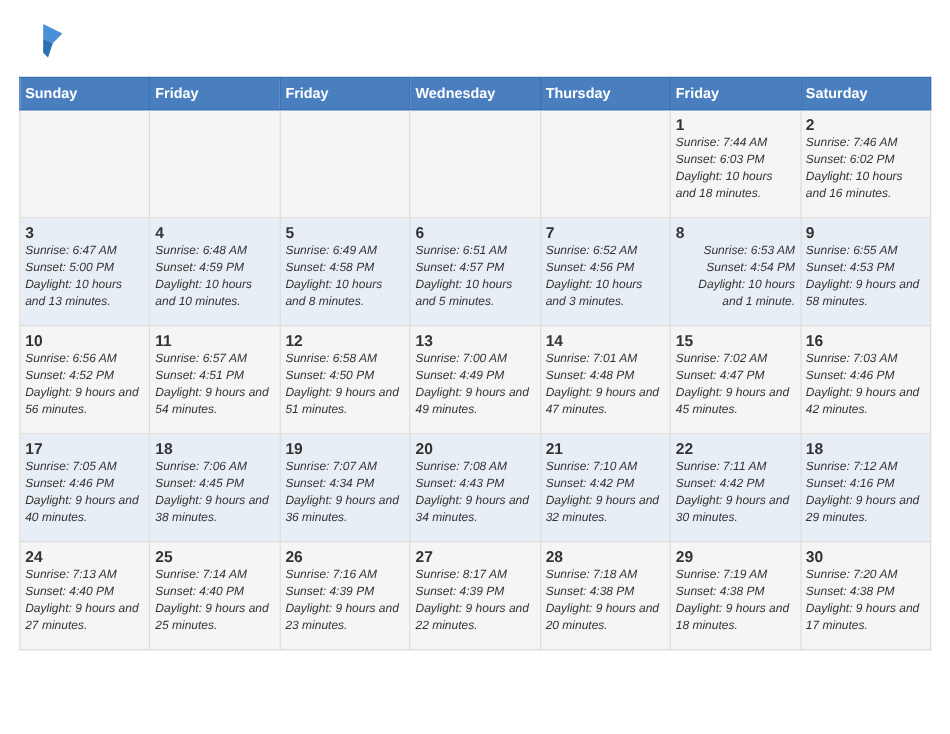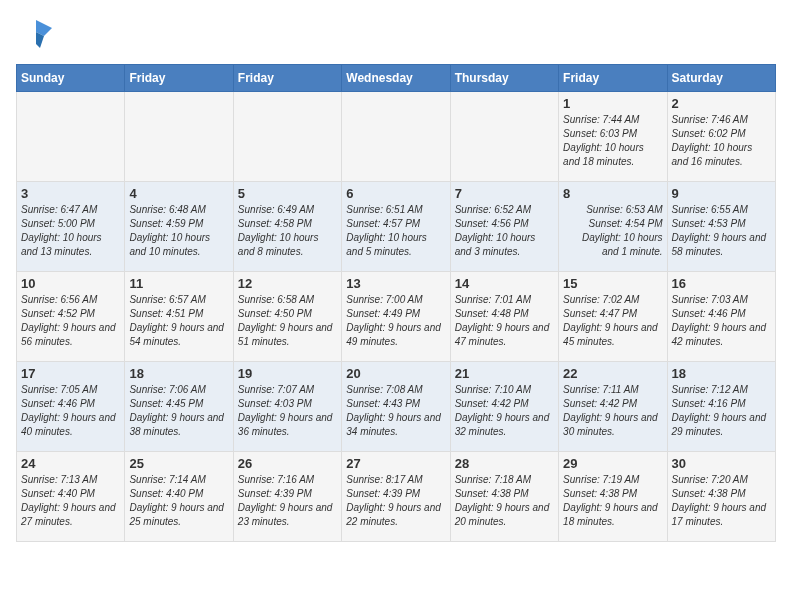--- a/index.html
+++ b/index.html
@@ -220,21 +220,21 @@
         </td>
         <td>
           <span class="day-num">18</span>
           <div class="day-info" style="white-space: pre-line;">Sunrise: 7:06 AM
 Sunset: 4:45 PM
 Daylight: 9 hours and 38 minutes.</div>
         </td>
         <td>
           <span class="day-num">19</span>
           <div class="day-info" style="white-space: pre-line;">Sunrise: 7:07 AM
-Sunset: 4:03 PM
+Sunset: 4:34 PM
 Daylight: 9 hours and 36 minutes.</div>
         </td>
         <td>
           <span class="day-num">20</span>
           <div class="day-info" style="white-space: pre-line;">Sunrise: 7:08 AM
 Sunset: 4:43 PM
 Daylight: 9 hours and 34 minutes.</div>
         </td>
         <td>
           <span class="day-num">21</span>

